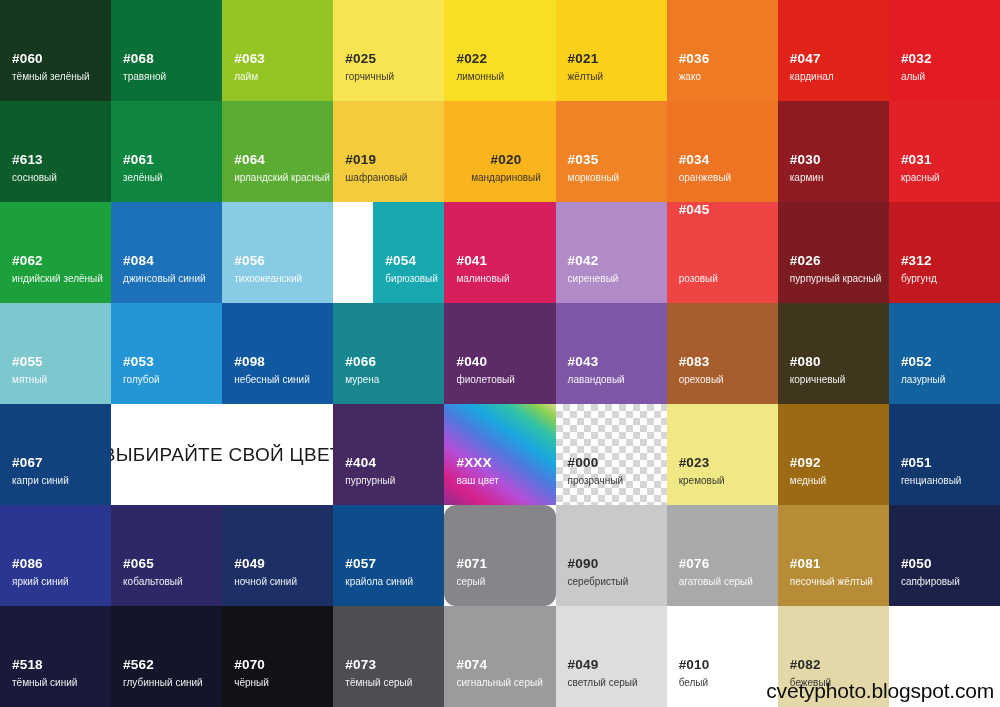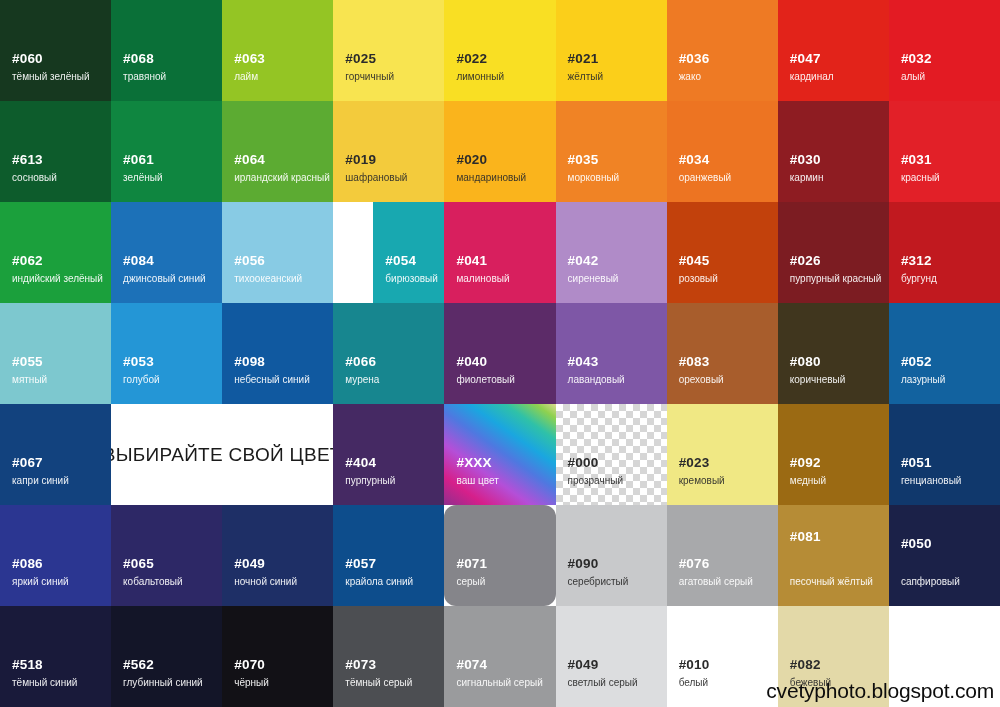--- a/index.html
+++ b/index.html
@@ -142,21 +142,21 @@
       <div class="nm">зелёный</div>
     </div>
     <div class="swatch light-text" style="background: rgb(92, 171, 50);">
       <div class="code">#064</div>
       <div class="nm">ирландский красный</div>
     </div>
     <div class="swatch dark-text" style="background: rgb(243, 203, 60);">
       <div class="code">#019</div>
       <div class="nm">шафрановый</div>
     </div>
-    <div class="swatch dark-text" style="background: rgb(250, 180, 28);">
+    <div class="swatch dark-text" style="background: rgb(250, 180, 28); text-align: center;">
       <div class="code">#020</div>
       <div class="nm">мандариновый</div>
     </div>
     <div class="swatch light-text" style="background: rgb(240, 131, 37);">
       <div class="code">#035</div>
       <div class="nm">морковный</div>
     </div>
     <div class="swatch light-text" style="background: rgb(237, 116, 34);">
       <div class="code">#034</div>
       <div class="nm">оранжевый</div>
@@ -186,21 +186,21 @@
       <div class="nm">бирюзовый</div>
     </div>
     <div class="swatch light-text" style="background: rgb(216, 31, 94);">
       <div class="code">#041</div>
       <div class="nm">малиновый</div>
     </div>
     <div class="swatch light-text" style="background: rgb(176, 139, 200);">
       <div class="code">#042</div>
       <div class="nm">сиреневый</div>
     </div>
-    <div class="swatch light-text" style="background: #c2410c;">
+    <div class="swatch light-text" style="background: #ef4444; justify-content: space-between;">
       <div class="code">#045</div>
       <div class="nm">розовый</div>
     </div>
     <div class="swatch light-text" style="background: rgb(124, 28, 34);">
       <div class="code">#026</div>
       <div class="nm">пурпурный красный</div>
     </div>
     <div class="swatch light-text" style="background: rgb(193, 25, 31);">
       <div class="code">#312</div>
       <div class="nm">бургунд</div>
@@ -293,25 +293,25 @@
       <div class="nm">серый</div>
     </div>
     <div class="swatch dark-text" style="background: rgb(200, 201, 203);">
       <div class="code">#090</div>
       <div class="nm">серебристый</div>
     </div>
     <div class="swatch light-text" style="background: rgb(168, 169, 171);">
       <div class="code">#076</div>
       <div class="nm">агатовый серый</div>
     </div>
-    <div class="swatch light-text" style="background: rgb(182, 140, 54); gap: 27px;">
+    <div class="swatch light-text" style="background: rgb(182, 140, 54);">
       <div class="code">#081</div>
       <div class="nm">песочный жёлтый</div>
     </div>
-    <div class="swatch light-text" style="background: rgb(27, 33, 72); gap: 20px;">
+    <div class="swatch light-text" style="background: rgb(27, 33, 72);">
       <div class="code">#050</div>
       <div class="nm">сапфировый</div>
     </div>
     <div class="swatch light-text" style="background: rgb(25, 26, 58);">
       <div class="code">#518</div>
       <div class="nm">тёмный синий</div>
     </div>
     <div class="swatch light-text" style="background: rgb(19, 21, 40);">
       <div class="code">#562</div>
       <div class="nm">глубинный синий</div>

